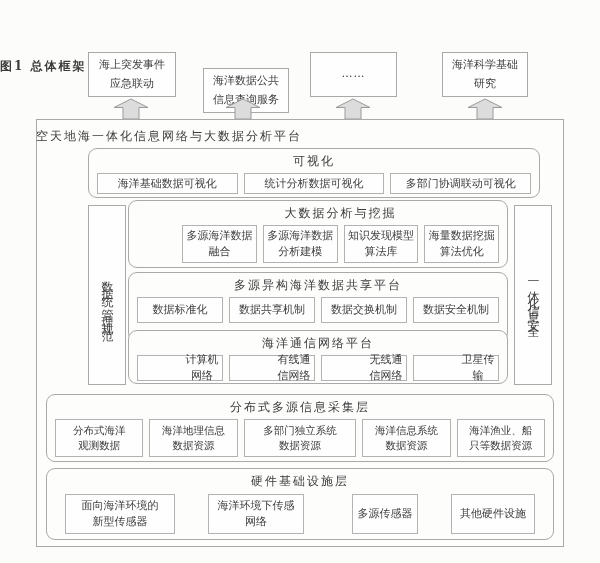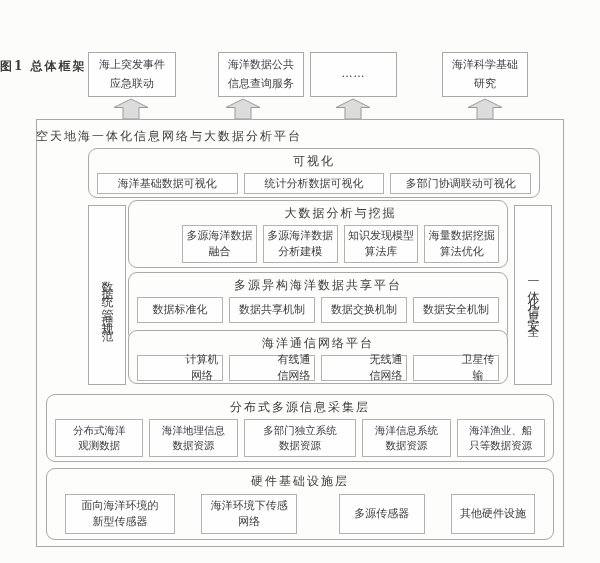--- a/index.html
+++ b/index.html
@@ -16,21 +16,21 @@
     text-align: left; font-size: 12px; font-weight: bold; letter-spacing: 2px; margin-top: 44px;
   }
   
   .tbox {
     position: absolute; top: 52px; height: 45px;
     background: #fefefe; border: 1px solid #a9a9a9;
     display: flex; align-items: center; justify-content: center;
     text-align: center; font-size: 11px; line-height: 1.65; white-space: pre-line;
   }
   .tbox1 { left: 88px;  width: 88px; }
-  .tbox2 { left: 218px; width: 86px; }
+  .tbox2 { left: 203px; width: 86px; margin-top: 16px; }
   .tbox3 { left: 310px; width: 87px; letter-spacing: 1px; }
   .tbox4 { left: 442px; width: 86px; }
   .arrow { position: absolute; top: 98px; width: 40px; height: 22px; }
   .arrow svg { display: block; width: 40px; height: 22px; }
   .arrow1 { left: 111px; } .arrow2 { left: 223px; }
   .arrow3 { left: 333px; } .arrow4 { left: 465px; }
   
   .outer {
     position: absolute; left: 36px; top: 119px; width: 528px; height: 428px;
     border: 1px solid #a9a9a9; background: #fdfdfc;
@@ -61,21 +61,21 @@
   .sharing .cell { height: 26px; }
   .network  { left: 128px; top: 330px; width: 380px; height: 54px; }
   .network .cell { height: 26px; padding-left: 44px; }
   .collection { left: 46px; top: 394px; width: 508px; height: 68px; }
   .collection .cell { height: 38px; font-size: 10.5px; }
   .collection .cell.wide { flex: 1.28; }
   .hardware { left: 46px; top: 468px; width: 508px; height: 72px; }
   .hardware .row { justify-content: space-between; gap: 4px; padding: 0 18px; margin-top: 4px; }
   .hardware .cell { flex: none; height: 40px; }
   .hw1 { width: 110px; } .hw2 { width: 96px; }
-  .hw3 { width: 86px; margin-left: 15px; }  .hw4 { width: 84px; }
+  .hw3 { width: 66px; margin-left: 15px; }  .hw4 { width: 84px; }
   
   .vbar {
     position: absolute; top: 205px; width: 38px; height: 180px;
     border: 1px solid #a9a9a9; background: #fefefe;
     display: flex; align-items: center; justify-content: center;
     writing-mode: vertical-rl; text-orientation: upright;
     font-size: 12px; letter-spacing: 7px; padding-top: 7px;
   }
   .vbar-left  { left: 88px; }
   .vbar-right { left: 514px; }

